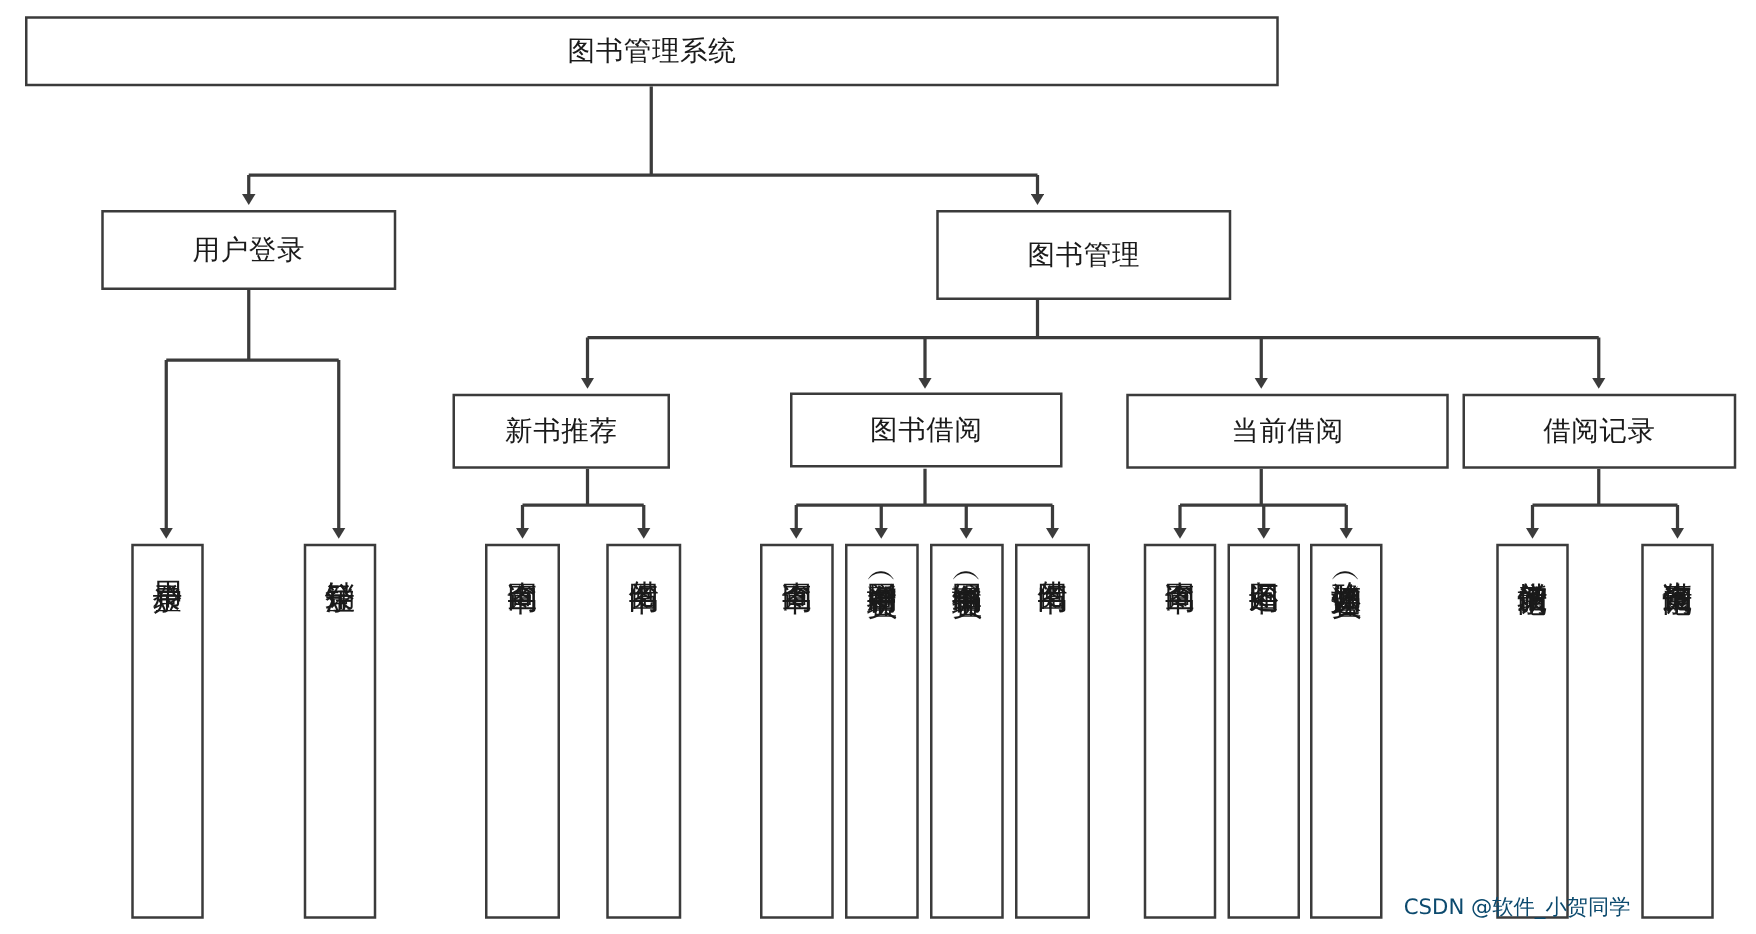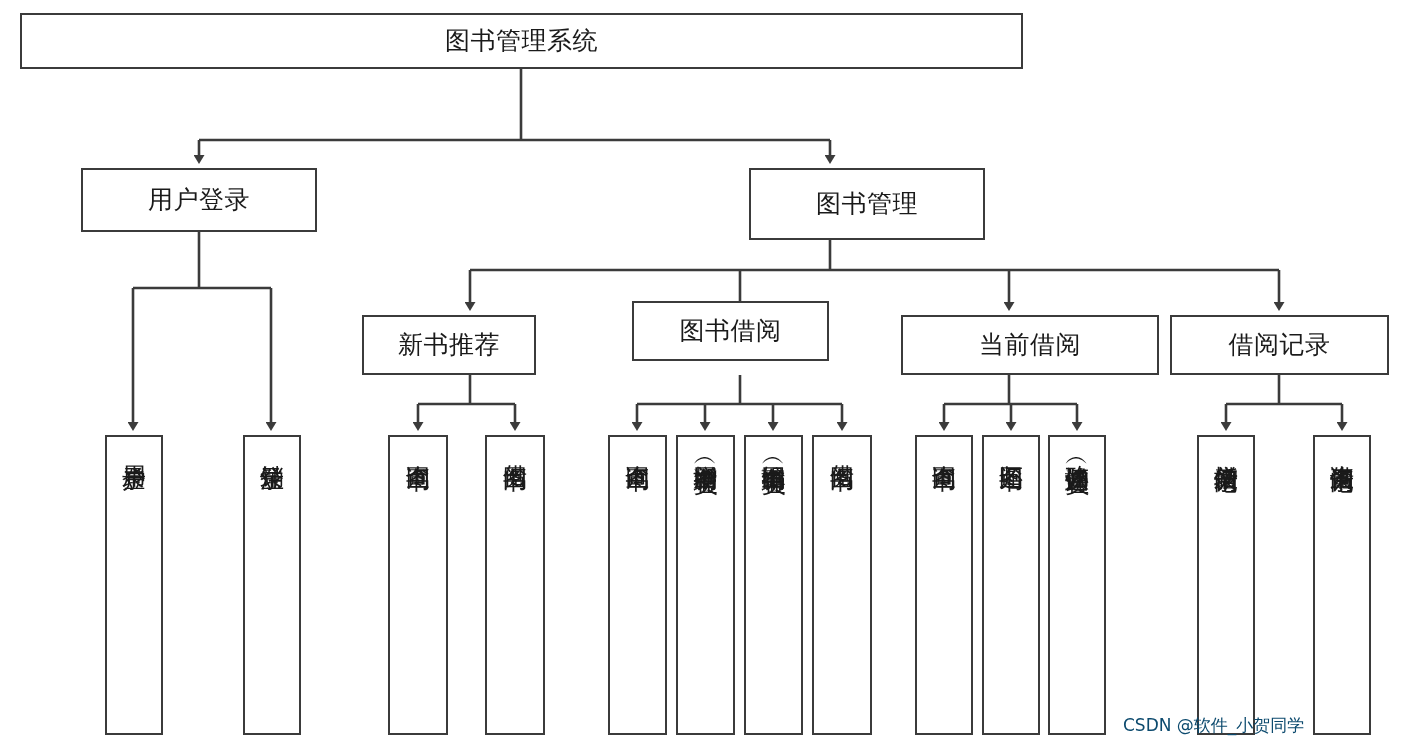--- a/index.html
+++ b/index.html
@@ -37,21 +37,21 @@
     color: #1a1a1a;
     z-index: 2;
   }
   .node .label {
     display: block;
     text-align: center;
     line-height: 1.18;
     white-space: nowrap;
   }
   .node.horizontal .label {
-    font-size: 25px;
+    font-size: 22px;
     letter-spacing: 0.5px;
     font-family: Liberation Serif, serif;
   }
   .node.vertical {
     align-items: flex-start;
     justify-content: center;
     padding-top: 9px;
   }
   .node.vertical .label {
     writing-mode: vertical-rl;
@@ -133,21 +133,21 @@
   <div class="node horizontal" style="left:81px; top:168px; width:236px; height:64px;">
     <span class="label">用户登录</span>
   </div>
   <div class="node horizontal" style="left:749px; top:168px; width:236px; height:72px;">
     <span class="label">图书管理</span>
   </div>
 
   <div class="node horizontal" style="left:362px; top:315px; width:174px; height:60px;">
     <span class="label">新书推荐</span>
   </div>
-  <div class="node horizontal" style="left:632px; top:301px; width:197px; height:60px;">
+  <div class="node horizontal" style="left:632px; top:314px; width:218px; height:60px;">
     <span class="label">图书借阅</span>
   </div>
   <div class="node horizontal" style="left:901px; top:315px; width:258px; height:60px;">
     <span class="label">当前借阅</span>
   </div>
   <div class="node horizontal" style="left:1170px; top:315px; width:219px; height:60px;">
     <span class="label">借阅记录</span>
   </div>
 
   <div class="node vertical" style="left:105px; top:435px; width:58px; height:300px;">

